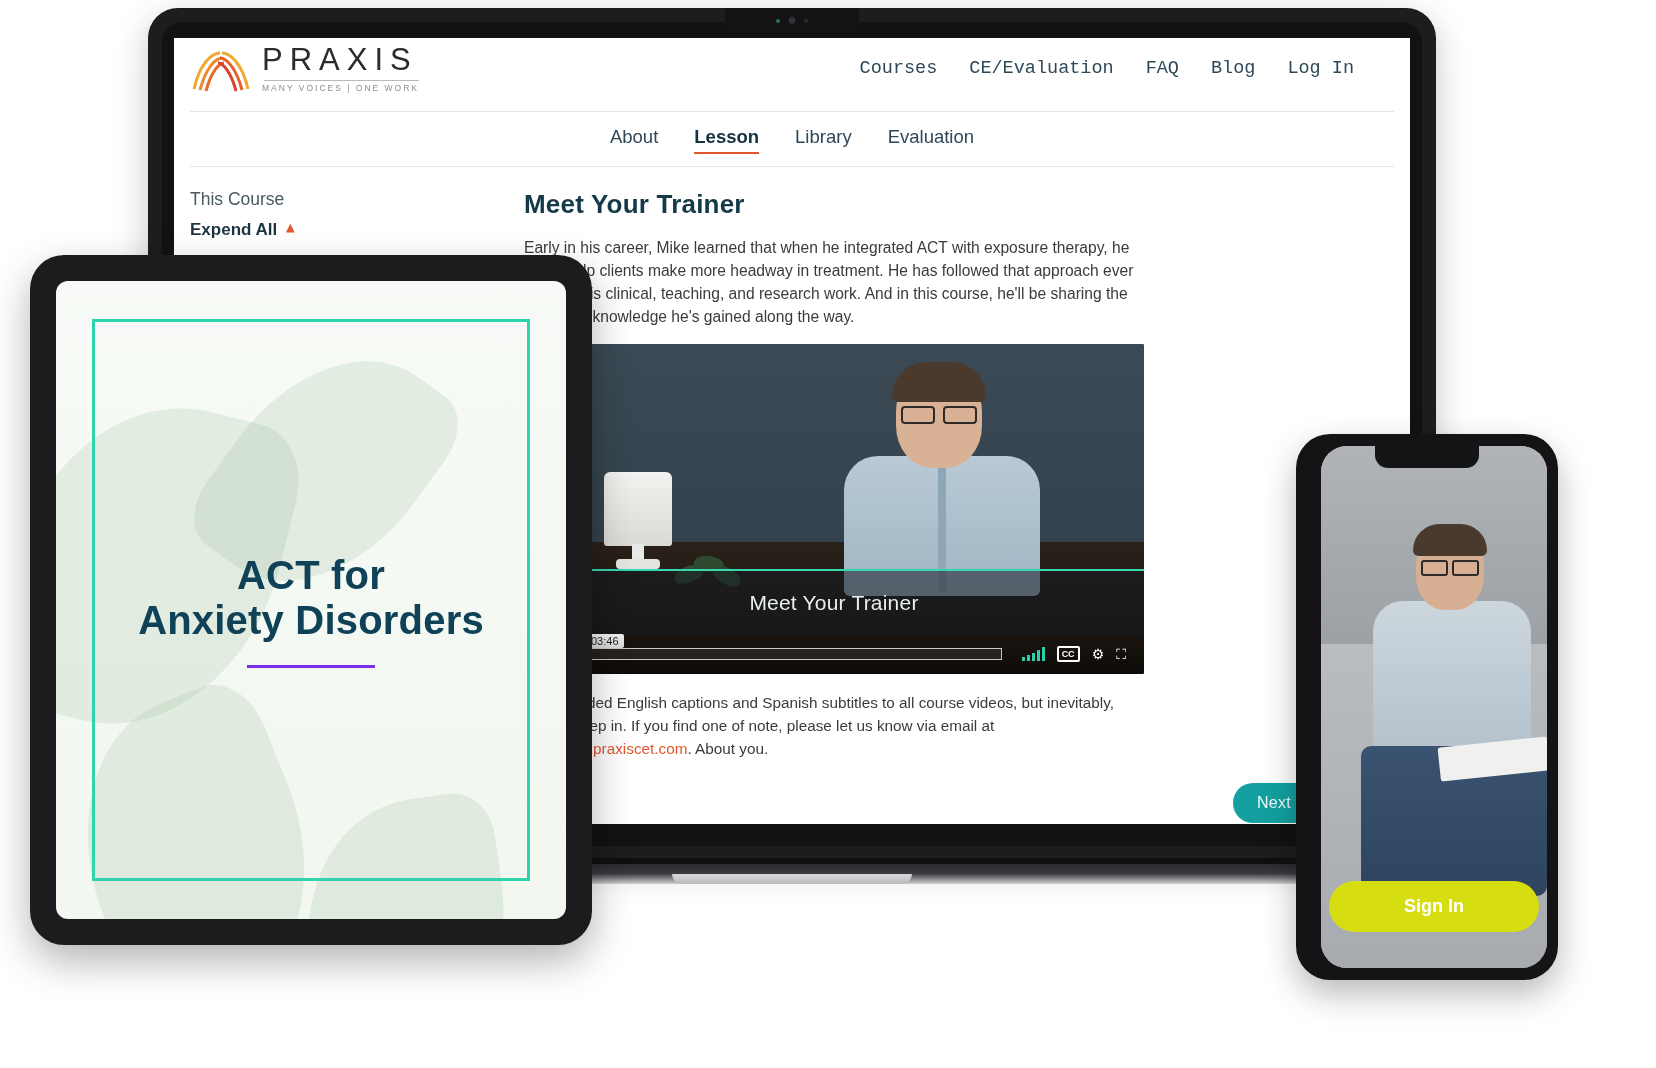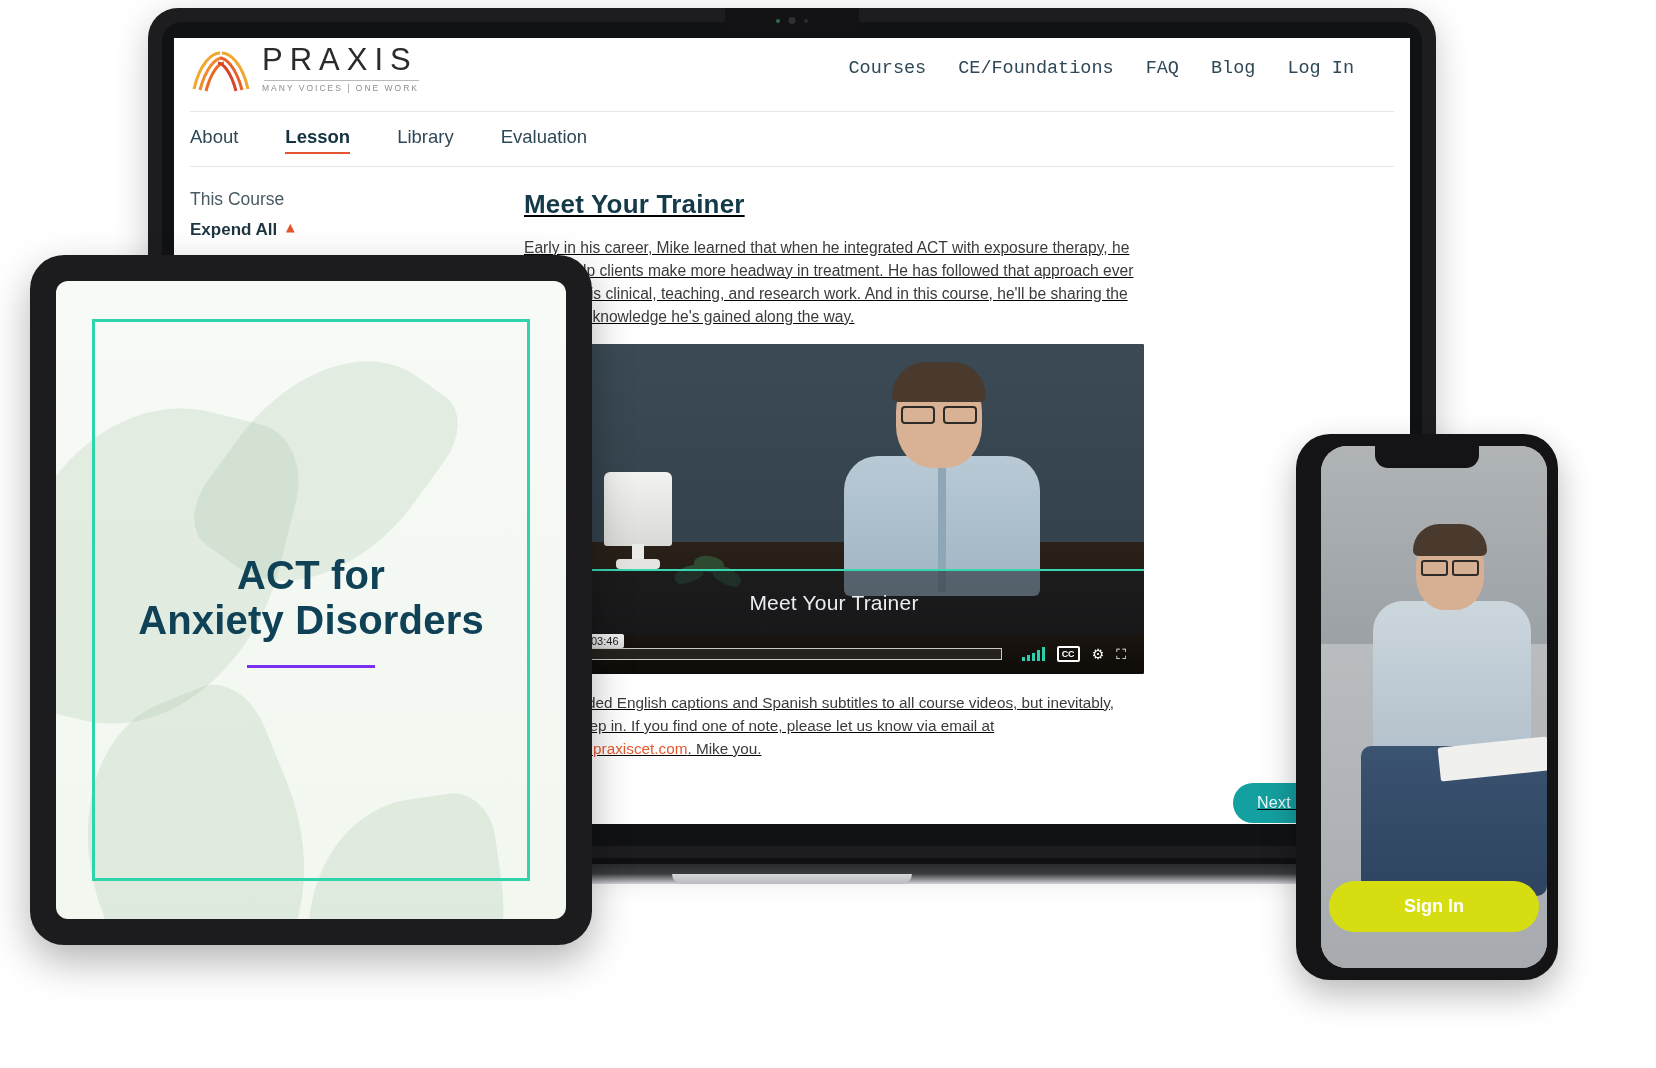--- a/index.html
+++ b/index.html
@@ -64,21 +64,21 @@
   }
   .brand-rule { height:1px; background:#b9b9b9; margin: 5px 0 3px 2px; }
   .brand-tag { font-size: 8.5px; letter-spacing: 2.0px; color:#8d8d8d; }
 
   .mainnav { display:flex; align-items:center; gap: 32px; padding-right: 14px; }
   .mainnav a {
     font-size: 18.5px; color:#2f4858; text-decoration:none; white-space:nowrap;font-family:Liberation Mono, monospace;
   }
 
   .subnav-wrap { margin: 18px 16px 0 16px; border-top:1px solid #e6e6e6; border-bottom:1px solid #e6e6e6; }
-  .subnav { display:flex; gap: 47px; padding: 14px 0 12px; }
+  .subnav { display:flex; justify-content:center; gap: 36px; padding: 14px 0 12px; }
   .subnav a {
     font-size: 18.5px; color:#2f4858; text-decoration:none; position:relative; padding-bottom: 6px;
   }
   .subnav a.active { font-weight:700; color:#14323f; }
   .subnav a.active::after {
     content:""; position:absolute; left:0; right:0; bottom:0; height:2px; background:#e4572e;
   }
 
   .content { display:flex; padding: 22px 16px 0 16px; gap: 16px; }
 
@@ -90,21 +90,21 @@
   .chev.up { transform: rotate(180deg); display:inline-block; }
   .acc-list { margin-top: 14px; }
   .acc-item {
     display:flex; align-items:flex-start; justify-content:space-between; gap: 8px;
     padding: 14px 4px 14px 0; border-bottom: 1px solid #ececec;
   }
   .acc-label { font-size: 15px; color:#4a5a63; line-height:1.35; }
   .acc-sub { font-size: 13px; color:#9aa5ab; margin-top:4px; }
 
   
-  .main { flex: 1 1 auto; padding-left: 18px; text-decoration: underline; }
+  .main { flex: 1 1 auto; padding-left: 18px; }
   .main h1 { font-size: 26px; color:#143a4a; font-weight:700; letter-spacing:.2px; margin-bottom: 16px; }
   .lead { font-size: 15.6px; line-height: 1.48; color:#3b3b3b; margin-bottom: 16px; max-width: 620px; }
 
   .video { position: relative; width: 620px; height: 330px; border-radius: 2px; overflow:hidden; background:#2b3640; }
   .video-bg {
     position:absolute; inset:0;
     background:
       radial-gradient(circle at 72% 34%, rgba(255,255,255,.06), transparent 45%),
       linear-gradient(#3d4c57 0%, #32404a 52%, #171c21 78%, #0d1013 100%);
   }
@@ -243,21 +243,21 @@
               </svg>
               <div class="brand-text">
                 <div class="brand-word">PRAXIS</div>
                 <div class="brand-rule"></div>
                 <div class="brand-tag">MANY VOICES  |  ONE WORK</div>
               </div>
             </div>
 
             <nav class="mainnav">
               <a href="#">Courses</a>
-              <a href="#">CE/Foundations</a>
+              <a href="#">CE/Evaluation</a>
               <a href="#">FAQ</a>
               <a href="#">Blog</a>
               <a href="#">Log In</a>
             </nav>
           </div>
 
           <div class="subnav-wrap">
             <nav class="subnav">
               <a href="#">About</a>
               <a href="#" class="active">Lesson</a>
@@ -332,21 +332,21 @@
                         <i style="height:14px"></i>
                     </span>
                     <span class="cc-box">CC</span>
                     <span class="gear">⚙</span>
                     <span class="fs">⛶</span>
                   </div>
                 </div>
               </div>
 
               <p class="note">
-                <span>We've added English captions and Spanish subtitles to all course videos, but inevitably, errors creep in. If you find one of note, please let us know via email at </span><a href="#">courses@praxiscet.com</a><span>. Mike you.</span>
+                <span>We've added English captions and Spanish subtitles to all course videos, but inevitably, errors creep in. If you find one of note, please let us know via email at </span><a href="#">courses@praxiscet.com</a><span>. About you.</span>
               </p>
 
               <div class="next-row">
                 <button class="next-btn">Next Lesson »</button>
               </div>
             </section>
           </div>
         </div>
       </div>
 

